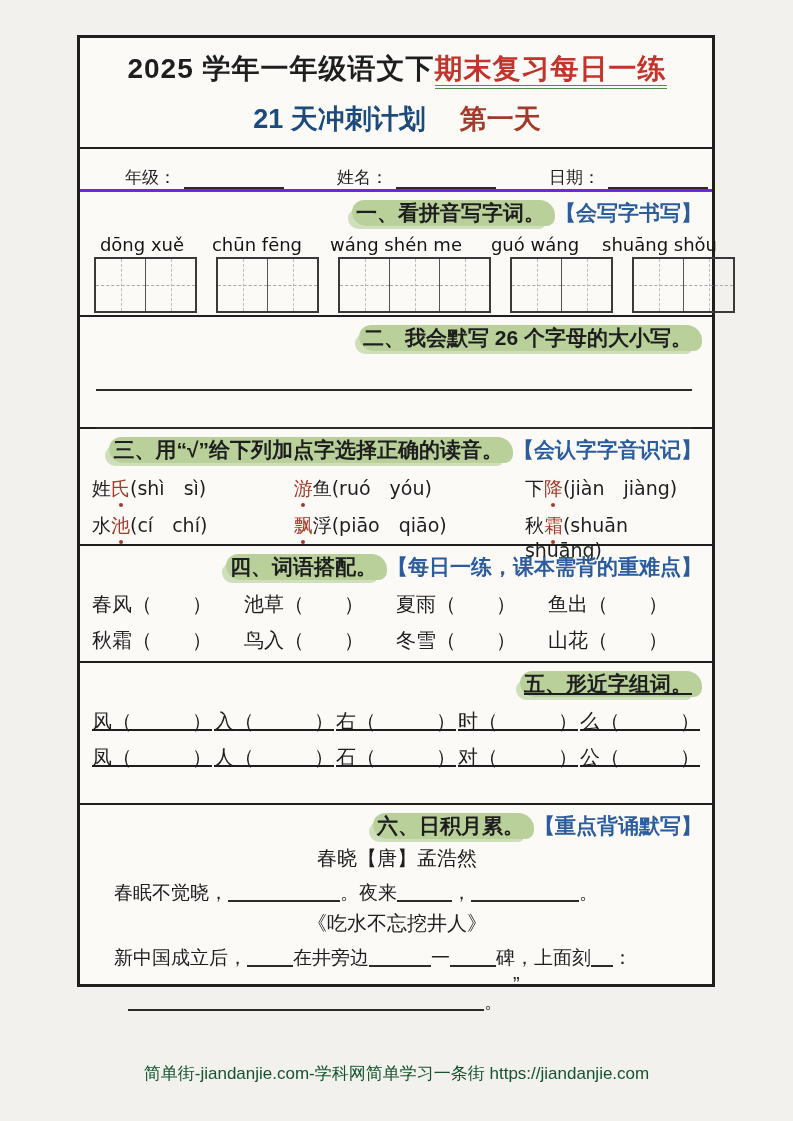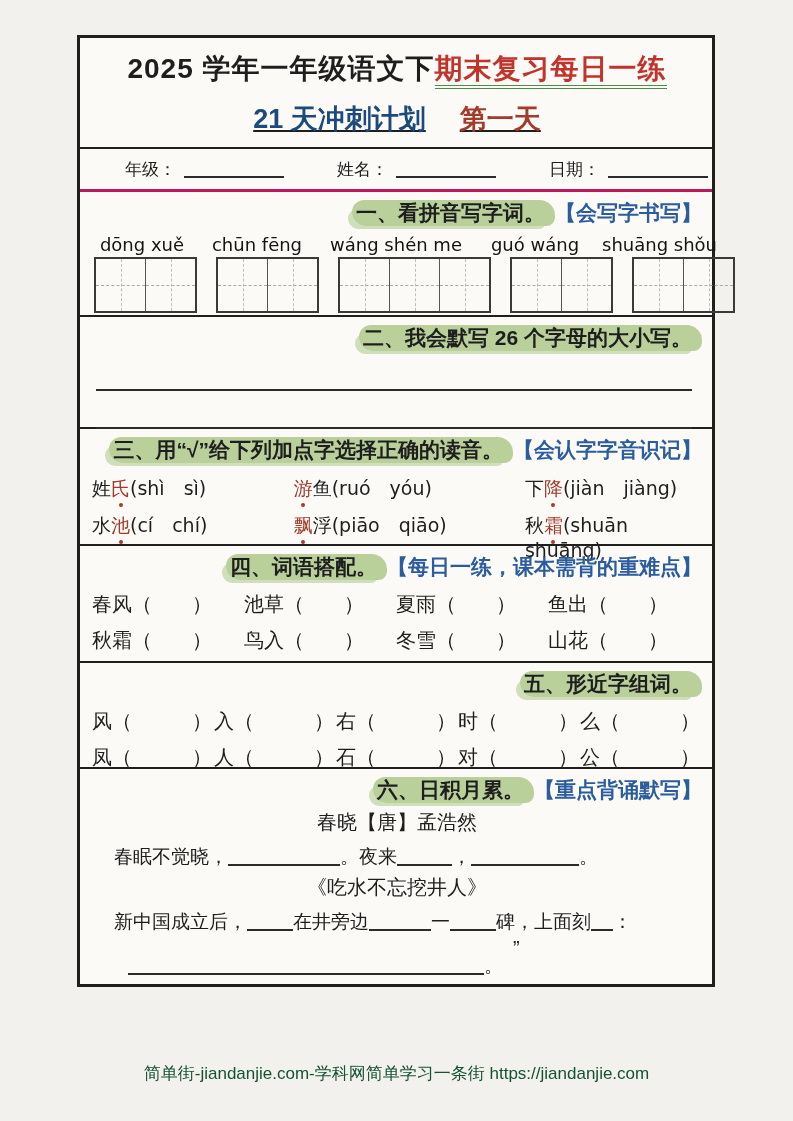--- a/index.html
+++ b/index.html
@@ -14,27 +14,27 @@
     position:absolute;left:77px;top:35px;width:638px;height:952px;
     background:#fbfaf7;border:3px solid #1f1f1f;box-sizing:border-box;
   }
   .sec{box-sizing:border-box;border-bottom:2px solid #1f1f1f;padding:6px 10px 0 12px;position:relative;}
   .sec:last-child{border-bottom:none;}
 
   
   .hdr{height:111px;text-align:center;padding-top:12px;}
   .hdr .l1{font-size:28px;font-weight:bold;letter-spacing:1px;white-space:nowrap;}
   .hdr .l1 .red{color:#c2342b;border-bottom:4px double #4b8f45;padding-bottom:1px;}
-  .hdr .l2{font-size:27px;font-weight:bold;margin-top:13px;text-decoration:underline;}
+  .hdr .l2{font-size:27px;font-weight:bold;margin-top:13px;}
   .hdr .l2 .navy{color:#1b4a7b;}
   .hdr .l2 .dred{color:#a23b2b;margin-left:34px;}
 
   
-  .info{height:40px;border-bottom:3px solid #be185d;font-size:17px;
-        display:flex;align-items:center;padding-left:45px;gap:8px;}
+  .info{height:40px;border-bottom:3px solid #6d28d9;font-size:17px;
+        display:flex;align-items:flex-end;padding-left:45px;gap:8px;}
   .info .lbl{font-weight:normal;}
   .bl{display:inline-block;border-bottom:2px solid #2b2b2b;height:16px;vertical-align:-3px;}
   .info .bl{width:100px;margin-right:45px;}
   .info .bl:last-child{margin-right:0;}
 
   
   .h{font-size:21px;font-weight:bold;line-height:30px;white-space:nowrap;text-align:right;}
   .hl{background:rgba(173,200,138,.85);border-radius:14px 18px 10px 16px;
       padding:1px 10px 2px 4px;box-shadow:-7px 6px 0 -3px rgba(173,200,138,.55);}
   .tag{color:#2b5c9e;font-weight:bold;}
@@ -62,21 +62,21 @@
   .redchar::after{content:"";position:absolute;left:50%;transform:translateX(-50%);
       bottom:-5px;width:4px;height:4px;border-radius:50%;background:#a23b2b;}
   .pin{font-family:"DejaVu Sans",sans-serif;}
 
   
   .s4{height:117px;}
   .s4 .row{display:flex;font-size:20px;margin-top:9px;}
   .s4 .it{width:152px;white-space:nowrap;}
 
   
-  .s5{height:106px;}
+  .s5{height:142px;text-decoration:underline;}
   .s5 .row{display:flex;font-size:20px;margin-top:9px;}
   .s5 .it{width:122px;white-space:nowrap;}
 
   
   .s6{height:162px;}
   .s6 .center{text-align:center;font-size:20px;margin-top:4px;}
   .s6 .fl{font-size:19px;margin:8px 0 0 22px;white-space:nowrap;}
   .s6 .l3{position:relative;margin:18px 0 0 36px;font-size:19px;}
   .s6 .l3 .quote{position:absolute;top:-16px;left:385px;font-size:20px;}
 

